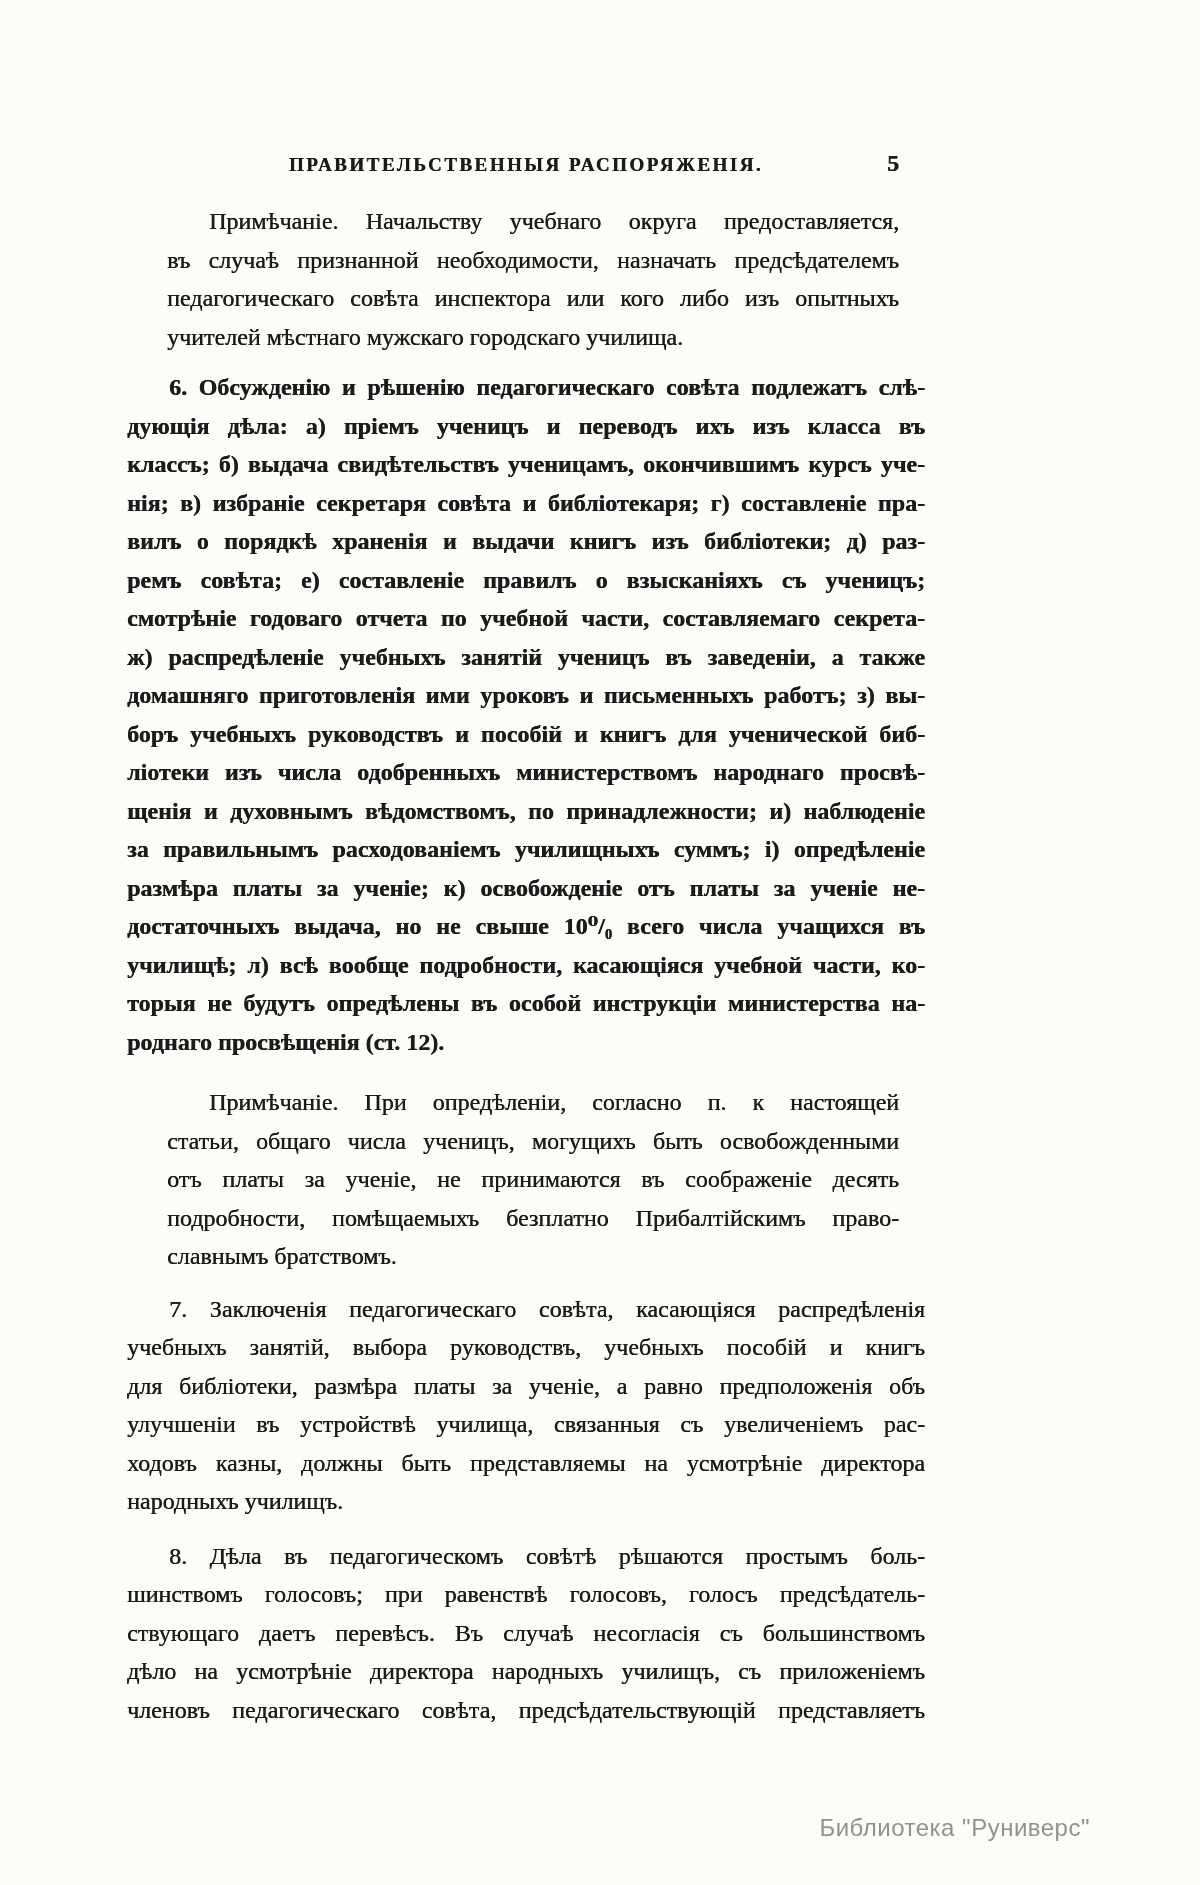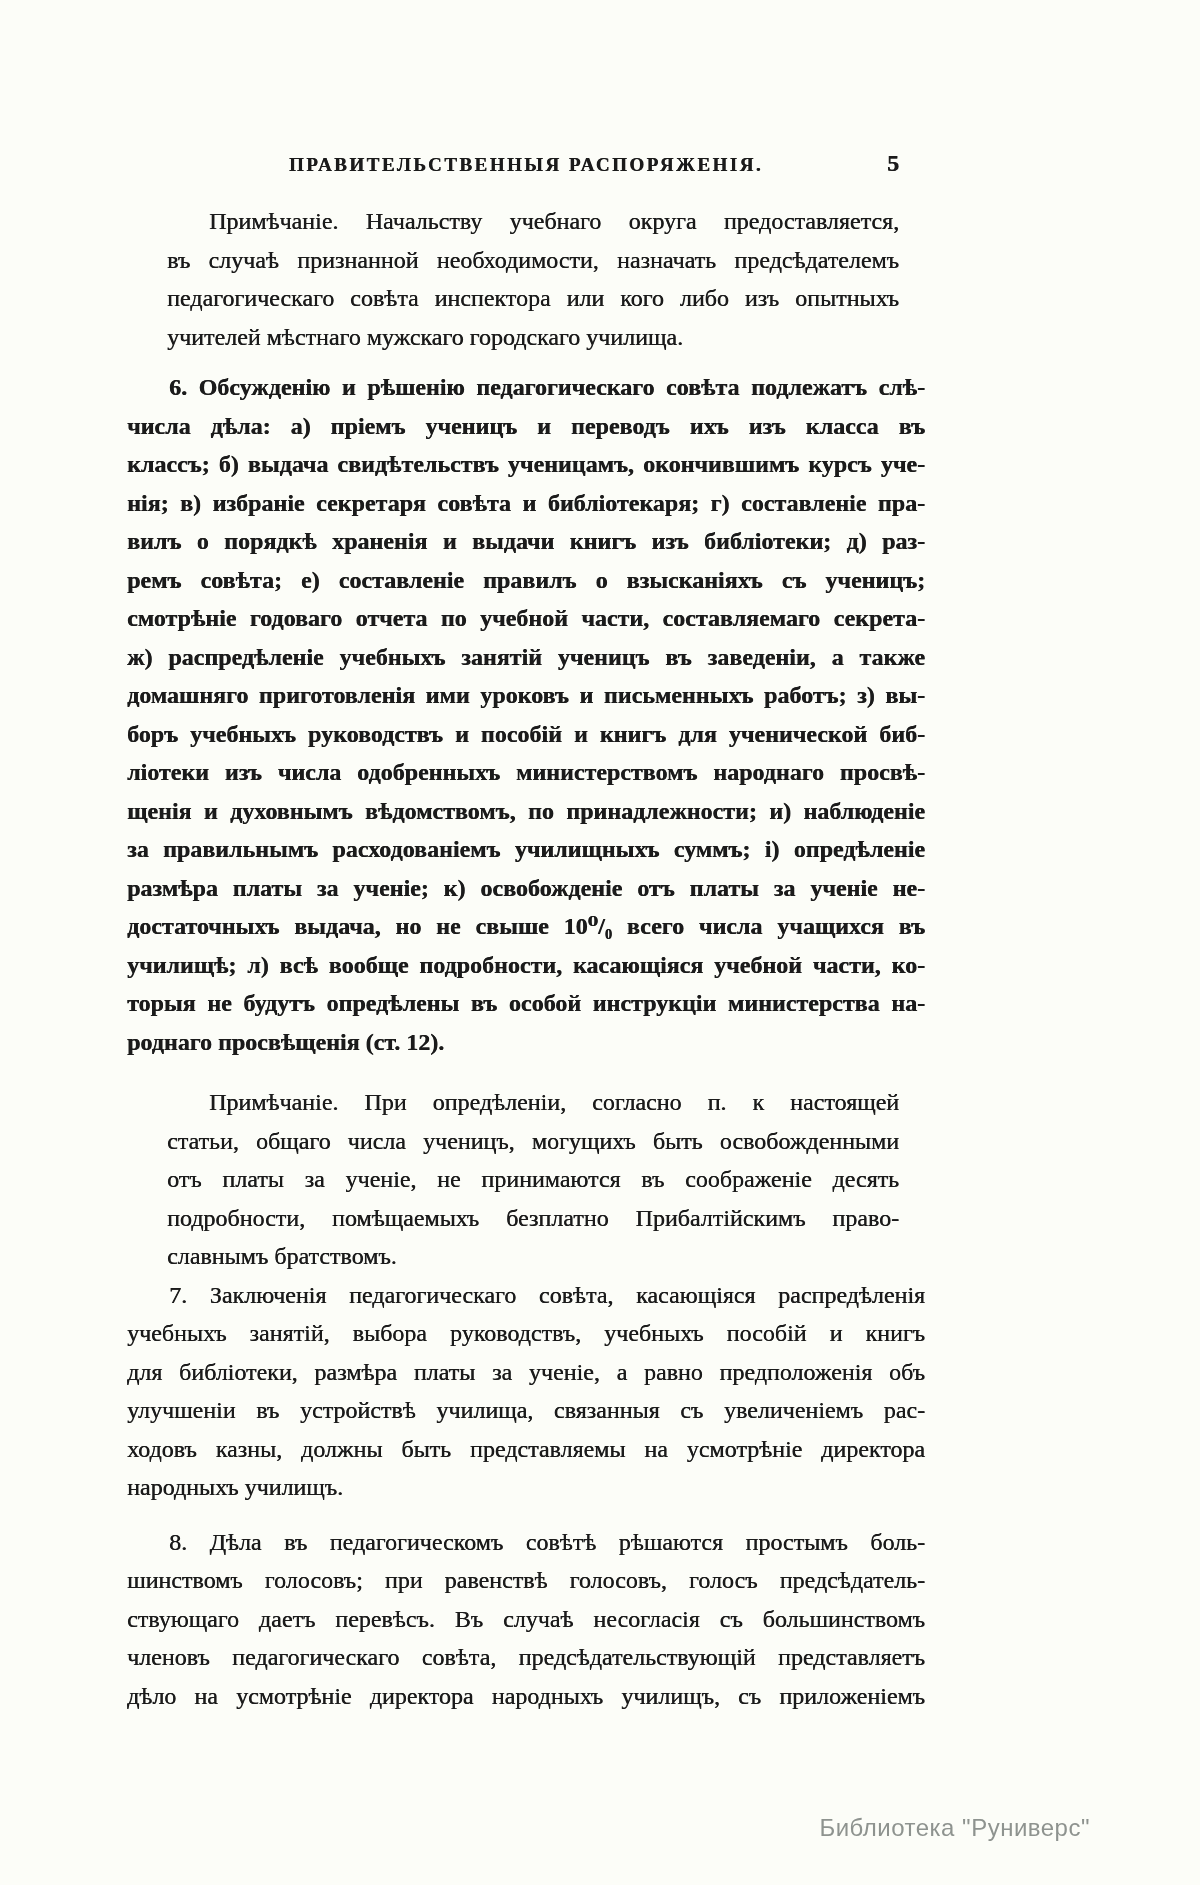--- a/index.html
+++ b/index.html
@@ -36,21 +36,21 @@
     position:absolute; right:26px; top:-6px;
     font-size:24px;
     font-weight:bold;
     letter-spacing:0;
   }
   .para { width:798px; }
   .para.note { margin-left:40px; width:732px; }
   #note1 { margin-top:22px; }
   #para6 { margin-top:12px;font-weight:bold; }
   #note2 { margin-top:22px; }
-  #para7 { }
+  #para7 { margin-top:14px; }
   #para8 { margin-top:16px; }
   .line {
     text-align:justify;
     text-align-last:justify;
     white-space:normal;
   }
   .line.first { text-indent:42px; }
   .line.lastleft { text-align-last:left; }
   .watermark {
     position:absolute;
@@ -73,21 +73,21 @@
 
     <div id="note1" class="para note">
         <div class="line first">Примѣчаніе. Начальству учебнаго округа предоставляется,</div>
         <div class="line">въ случаѣ признанной необходимости, назначать предсѣдателемъ</div>
         <div class="line">педагогическаго совѣта инспектора или кого либо изъ опытныхъ</div>
         <div class="line lastleft">учителей мѣстнаго мужскаго городскаго училища.</div>
       </div>
 
     <div id="para6" class="para">
         <div class="line first">6. Обсужденію и рѣшенію педагогическаго совѣта подлежатъ слѣ-</div>
-        <div class="line">числа дѣла: а) пріемъ ученицъ и переводъ ихъ изъ класса въ</div>
+        <div class="line">дующія дѣла: а) пріемъ ученицъ и переводъ ихъ изъ класса въ</div>
         <div class="line">классъ; б) выдача свидѣтельствъ ученицамъ, окончившимъ курсъ уче-</div>
         <div class="line">нія; в) избраніе секретаря совѣта и библіотекаря; г) составленіе пра-</div>
         <div class="line">вилъ о порядкѣ храненія и выдачи книгъ изъ библіотеки; д) раз-</div>
         <div class="line">ремъ совѣта; е) составленіе правилъ о взысканіяхъ съ ученицъ;</div>
         <div class="line">смотрѣніе годоваго отчета по учебной части, составляемаго секрета-</div>
         <div class="line">ж) распредѣленіе учебныхъ занятій ученицъ въ заведеніи, а также</div>
         <div class="line">домашняго приготовленія ими уроковъ и письменныхъ работъ; з) вы-</div>
         <div class="line">боръ учебныхъ руководствъ и пособій и книгъ для ученической биб-</div>
         <div class="line">ліотеки изъ числа одобренныхъ министерствомъ народнаго просвѣ-</div>
         <div class="line">щенія и духовнымъ вѣдомствомъ, по принадлежности; и) наблюденіе</div>
@@ -113,20 +113,20 @@
         <div class="line">для библіотеки, размѣра платы за ученіе, а равно предположенія объ</div>
         <div class="line">улучшеніи въ устройствѣ училища, связанныя съ увеличеніемъ рас-</div>
         <div class="line">ходовъ казны, должны быть представляемы на усмотрѣніе директора</div>
         <div class="line lastleft">народныхъ училищъ.</div>
       </div>
 
     <div id="para8" class="para">
         <div class="line first">8. Дѣла въ педагогическомъ совѣтѣ рѣшаются простымъ боль-</div>
         <div class="line">шинствомъ голосовъ; при равенствѣ голосовъ, голосъ предсѣдатель-</div>
         <div class="line">ствующаго даетъ перевѣсъ. Въ случаѣ несогласія съ большинствомъ</div>
+        <div class="line">дѣло на усмотрѣніе директора народныхъ училищъ, съ приложеніемъ</div>
         <div class="line">членовъ педагогическаго совѣта, предсѣдательствующій представляетъ</div>
-        <div class="line">дѣло на усмотрѣніе директора народныхъ училищъ, съ приложеніемъ</div>
       </div>
 
   </div>
 
   <div class="watermark" style="color: rgb(142, 147, 143);">Библиотека "Руниверс"</div>
 </div>
 
 </body></html>

